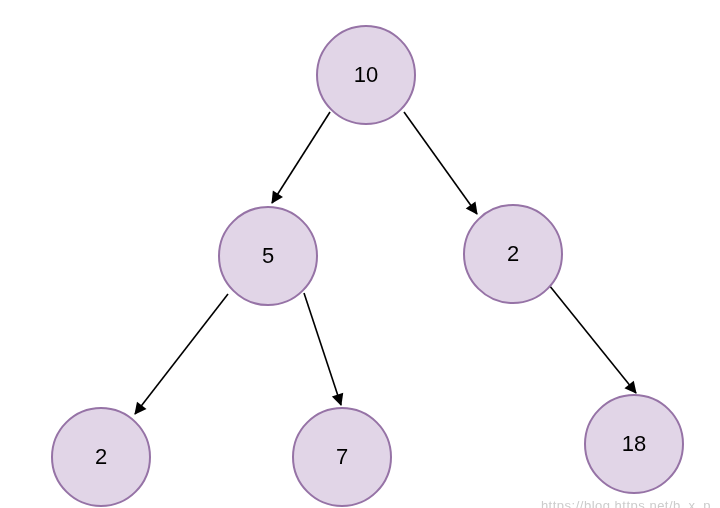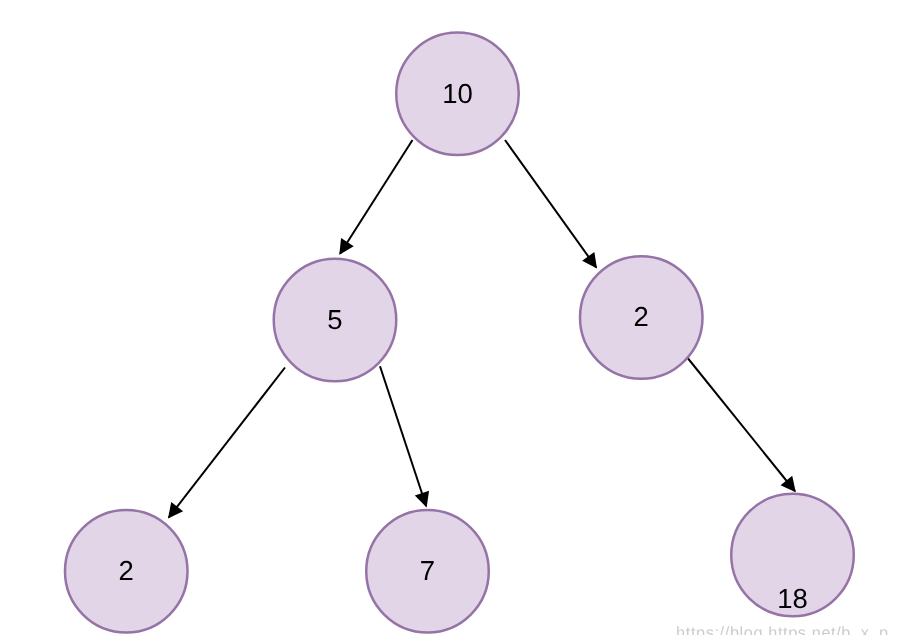--- a/index.html
+++ b/index.html
@@ -29,21 +29,21 @@
     align-items: center;
     justify-content: center;
     font-size: 22px;
     color: #000000;
   }
   .pos-n10 { left: 316px; top: 9px;   }
   .pos-n5  { left: 218px; top: 190px; }
   .pos-n15 { left: 463px; top: 188px; }
   .pos-n2  { left: 51px;  top: 391px; }
   .pos-n7  { left: 292px; top: 391px; }
-  .pos-n18 { left: 584px; top: 378px; align-items: flex-end; }
+  .pos-n18 { left: 584px; top: 378px; }
   .watermark {
     position: absolute;
     right: 9px;
     top: 482px;
     font-size: 13px;
     letter-spacing: 0.5px;
     color: #cccccc;
     white-space: nowrap;
   }
 </style>

